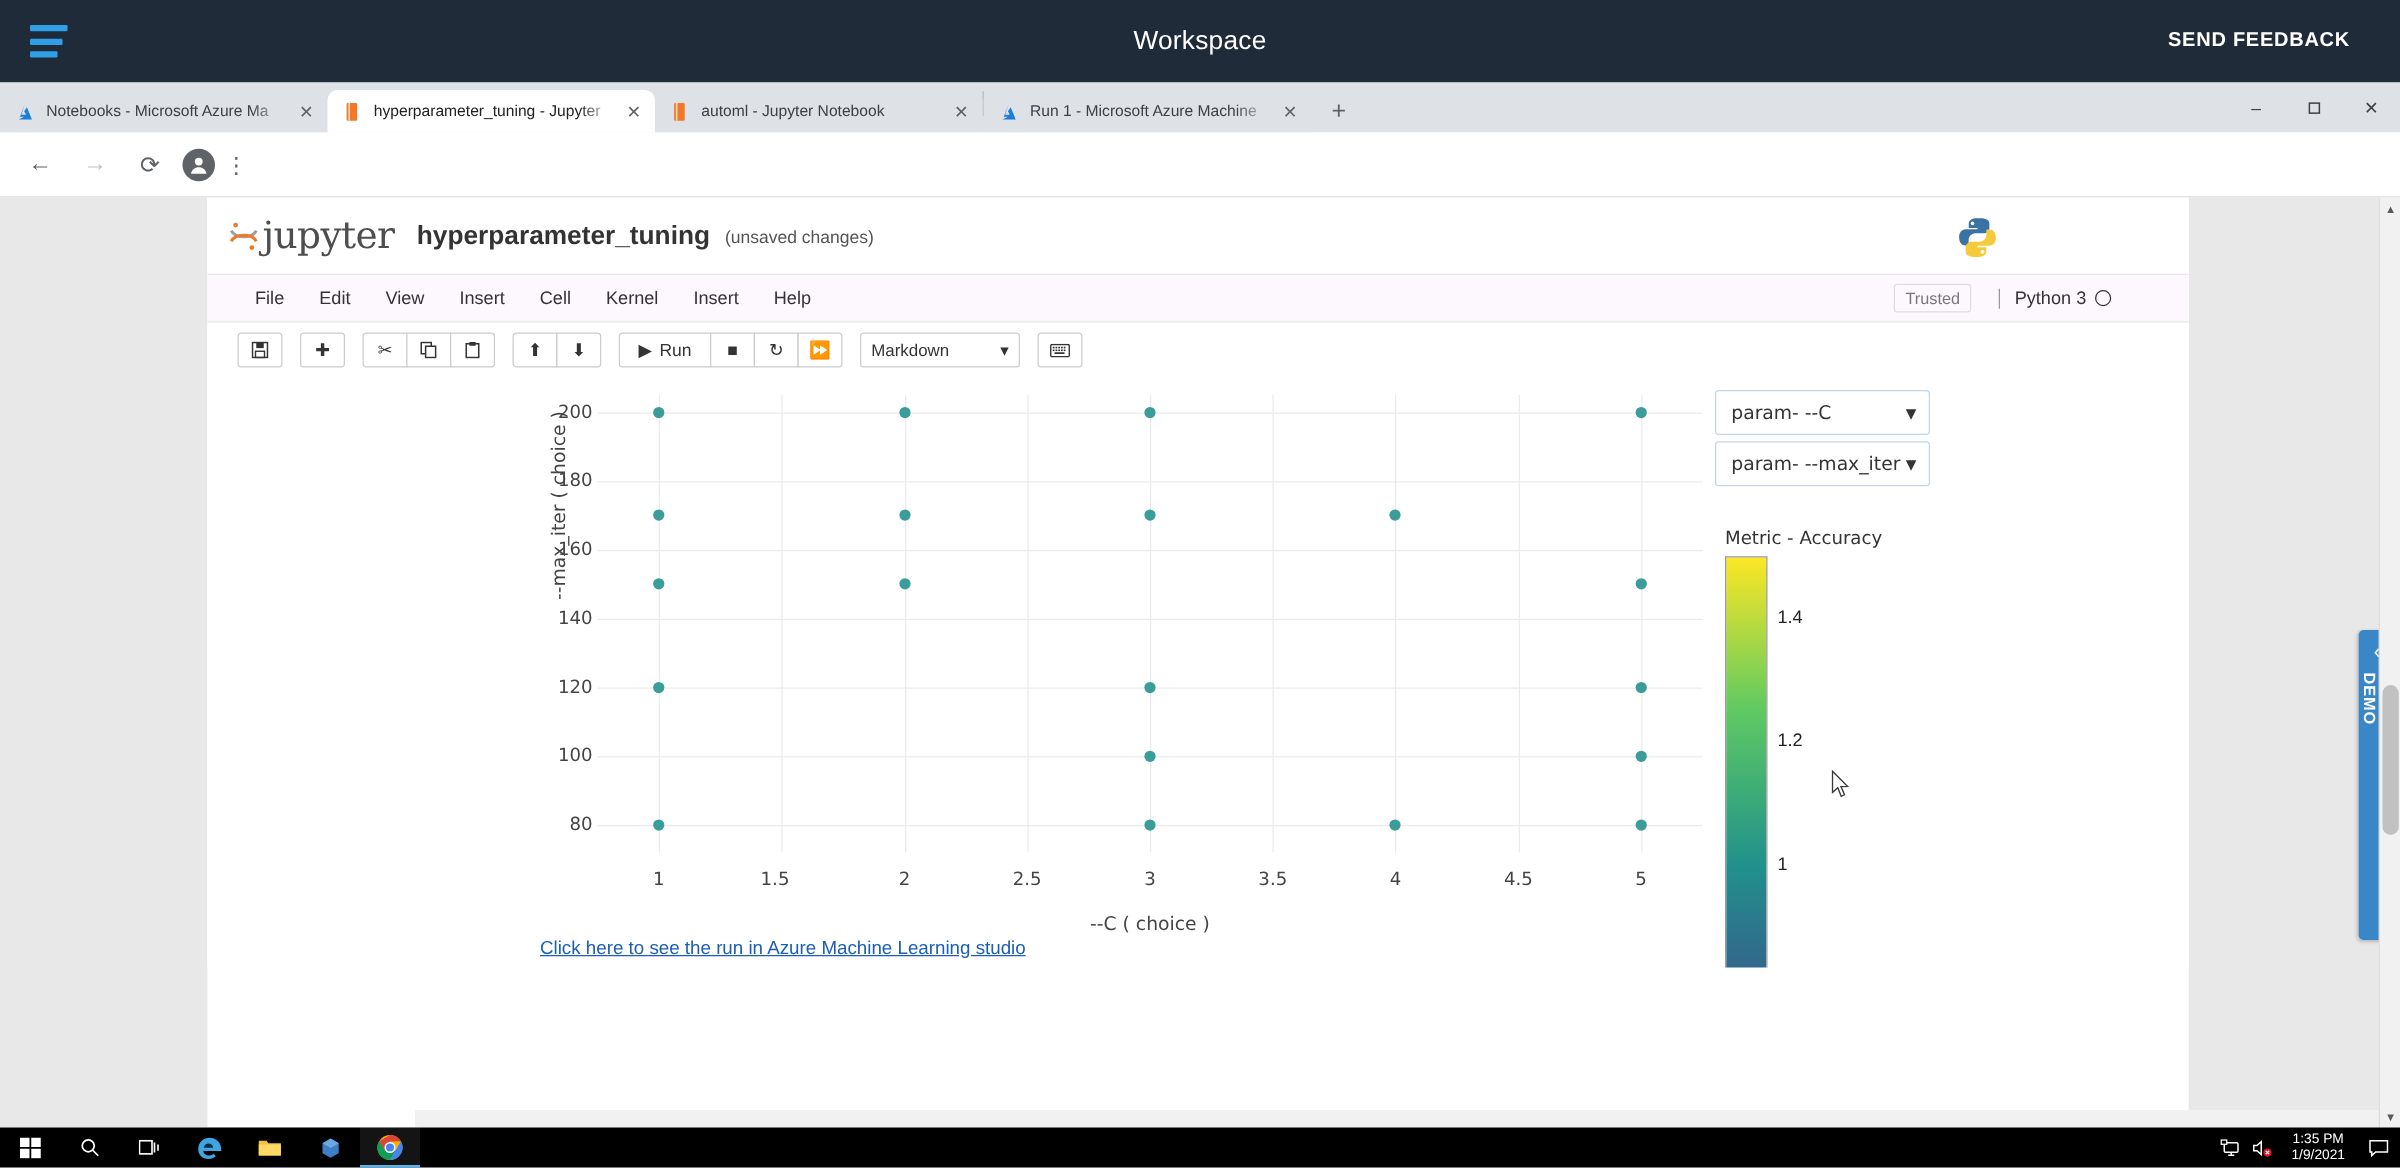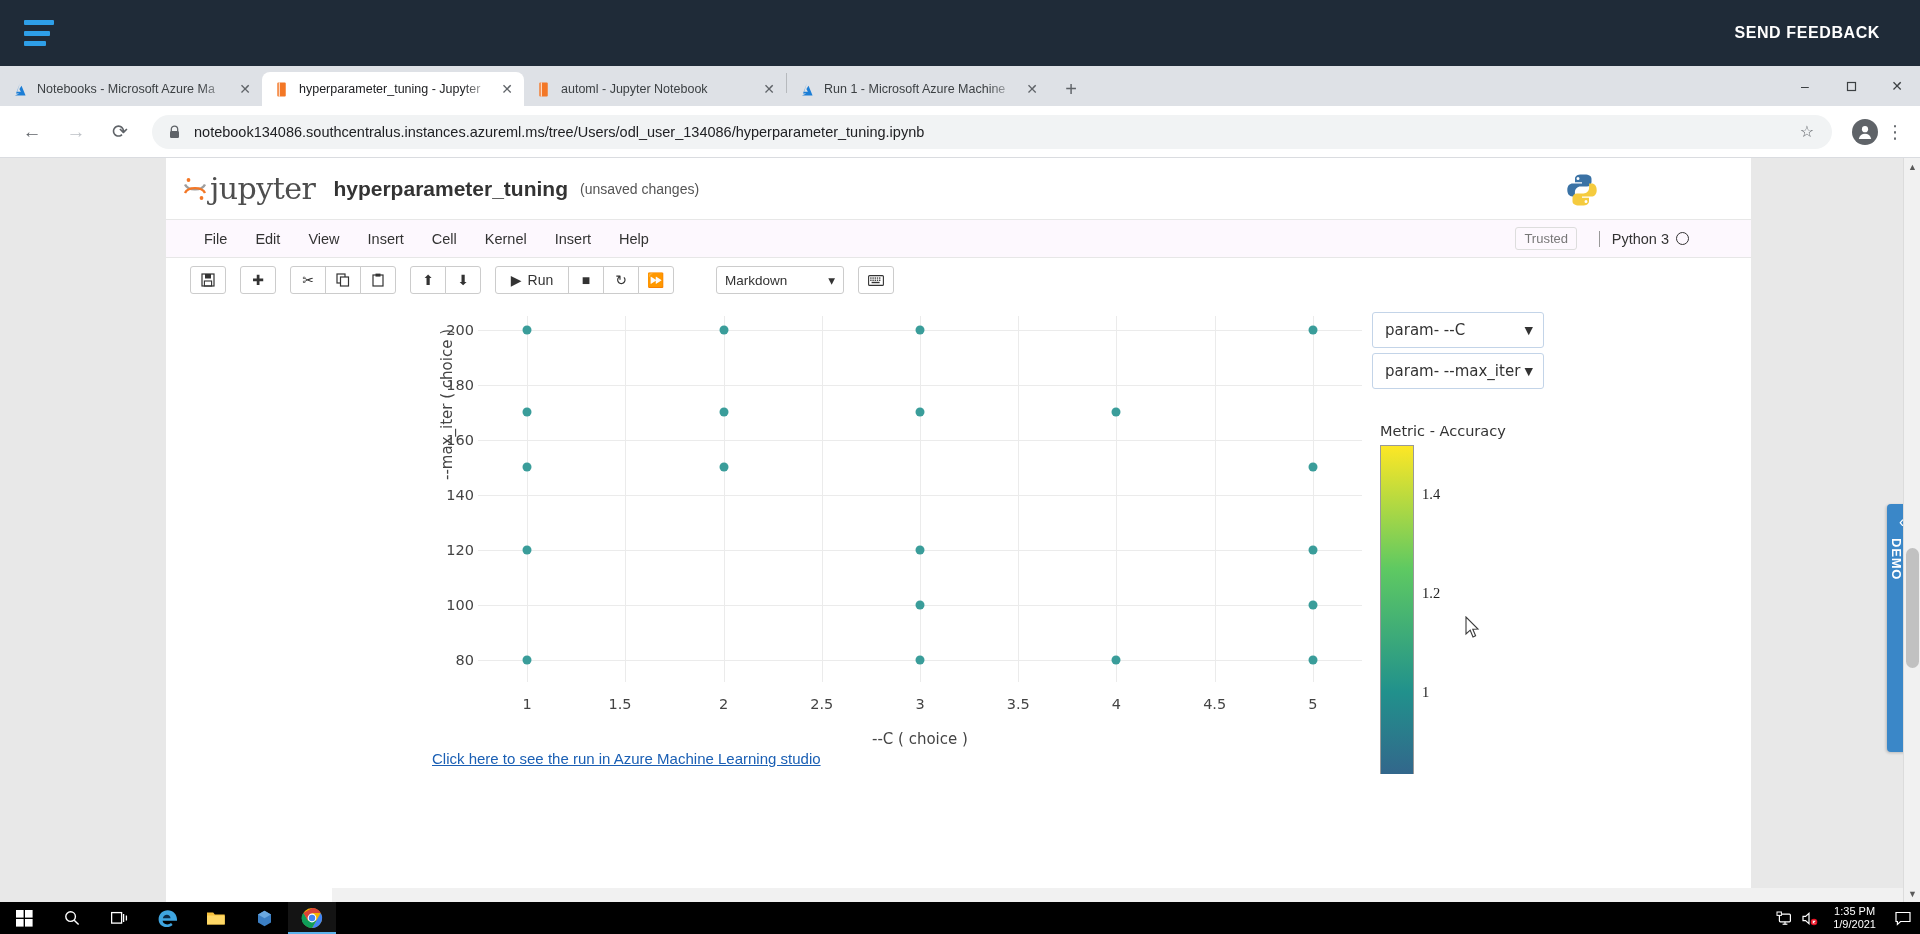--- a/index.html
+++ b/index.html
@@ -154,21 +154,21 @@
     display: flex; align-items: center; justify-content: center;
     font-size: 14px; color: #333; cursor: pointer; margin-left: -1px;
   }
   .tb-group .tb-btn:first-child { margin-left: 0; border-radius: 3px 0 0 3px; }
   .tb-group .tb-btn:last-child { border-radius: 0 3px 3px 0; }
   .tb-group.single .tb-btn { border-radius: 3px; }
   .tb-btn.run { min-width: 74px; gap: 6px; font-size: 14px; }
   .tb-select {
     height: 28px; width: 128px; border: 1px solid #ccc; border-radius: 3px; background: #fff;
     display: flex; align-items: center; justify-content: space-between;
-    padding: 0 8px; font-size: 13.5px; color: #333; margin-right: 14px; cursor: pointer; margin-left: 28px;
+    padding: 0 8px; font-size: 13.5px; color: #333; margin-right: 14px; cursor: pointer;
   }
 
   
   .nb-output {
     position: relative; height: 472px; margin-left: 0; background: #fff; overflow: hidden;
   }
   .plot { position: absolute; left: 0; top: 0; width: 1300px; height: 472px; }
 
   .y-axis-title {
     position: absolute; left: 272px; top: 178px; font-size: 15px; color: #444;
@@ -207,21 +207,21 @@
   .cb-title {
     position: absolute; font-size: 14.5px; color: #333;
     font-family: "DejaVu Sans", sans-serif; white-space: nowrap;
   }
   .cb-bar {
     position: absolute; width: 34px; border: 1px solid #999;
     background: linear-gradient(to top, #440154 0%, #3b528b 25%, #21918c 50%, #5ec962 75%, #fde725 100%);
   }
   .cb-tick {
     position: absolute; font-size: 14.5px; color: #222; transform: translateY(-50%);
-    font-family: Liberation Serif, serif;
+    font-family: Liberation Sans, sans-serif;
   }
 
   .run-link {
     position: absolute; left: 266px; top: 448px; font-size: 15px;
     color: #1a5fb4; text-decoration: underline; cursor: pointer; white-space: nowrap;
   }
 
   
   .vscroll-page {
     position: absolute; right: 0; top: 158px; width: 17px; height: 744px; background: #f1f1f1;
@@ -275,20 +275,21 @@
 </style>
 </head>
 <body>
 
 <div class="ws-bar">
   <div class="ws-hamburger">
     <i></i>
       <i></i>
       <i></i>
   </div>
+  <div class="ws-title">Workspace</div>
   <div class="ws-feedback">SEND FEEDBACK</div>
 </div>
 
 <div class="chrome-tabstrip">
 
   <div class="tab inactive">
     <span class="favicon">
       <svg width="15" height="15" viewBox="0 0 16 16">
           <path d="M7.3 1.5 3.2 12.2l3.4.0L2.1 14.5h11.3L9.1 4.0 6.8 7.4l1.6 3.0-4.1.0z" fill="#1c7ed6"></path>
         </svg>
@@ -342,30 +343,20 @@
     </div>
     <div class="win-btn close">✕</div>
   </div>
 </div>
 
 <div class="chrome-toolbar">
   <div class="nav-btn first">←</div>
   <div class="nav-btn disabled">→</div>
   <div class="nav-btn">⟳</div>
 
-  <div class="omnibox">
-    <span class="lock">
-      <svg width="13" height="14" viewBox="0 0 13 14">
-          <path d="M3.3 6V4.3a3.2 3.2 0 0 1 6.4 0V6" fill="none" stroke="#5f6368" stroke-width="1.3"></path>
-          <rect x="2" y="6" width="9" height="7" rx="1.2" fill="#5f6368"></rect>
-        </svg>
-    </span>
-    <span class="url">notebook134086.southcentralus.instances.azureml.ms/tree/Users/odl_user_134086/hyperparameter_tuning.ipynb</span>
-    <span class="omni-icon">☆</span>
-  </div>
 
   <div class="profile-ic">
     <svg width="18" height="18" viewBox="0 0 18 18">
         <circle cx="9" cy="6.2" r="3.1" fill="#fff"></circle>
         <path d="M2.8 16c.6-3.4 3.2-5.2 6.2-5.2s5.6 1.8 6.2 5.2z" fill="#fff"></path>
       </svg>
   </div>
   <div class="kebab">⋮</div>
 </div>
 

